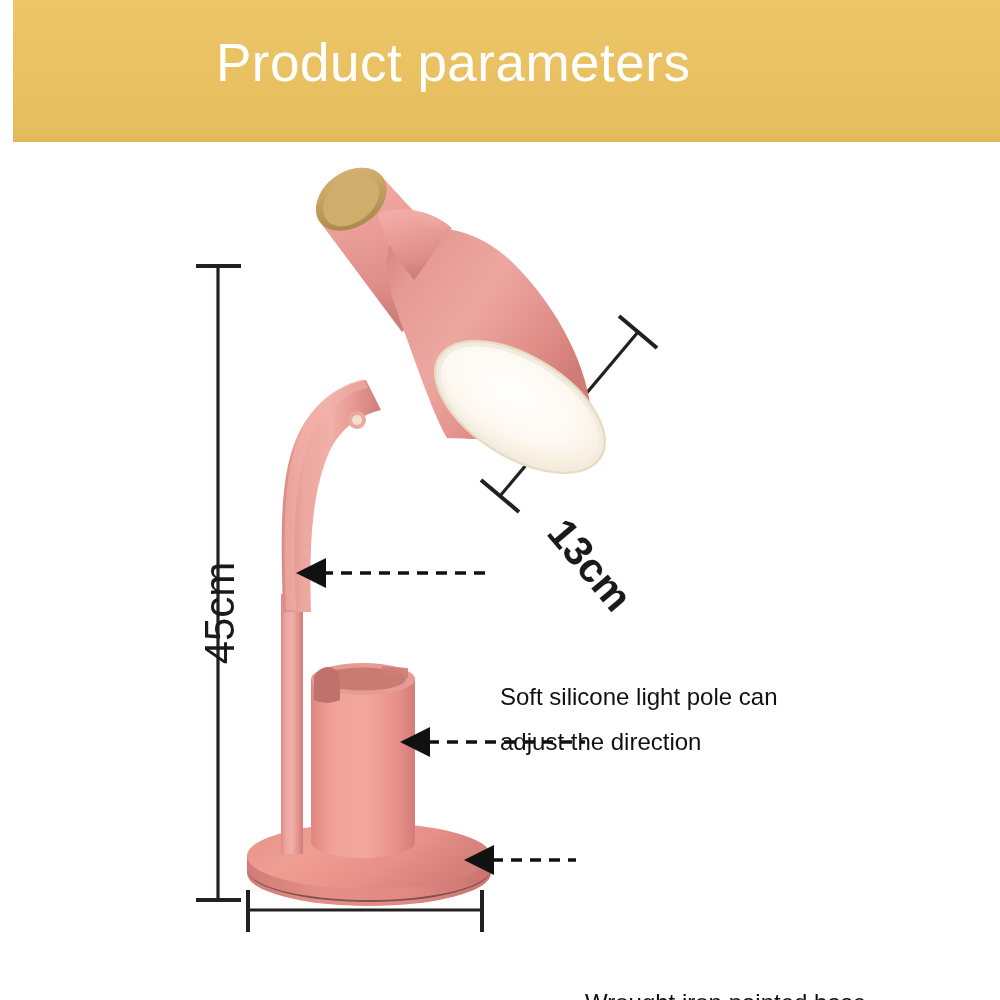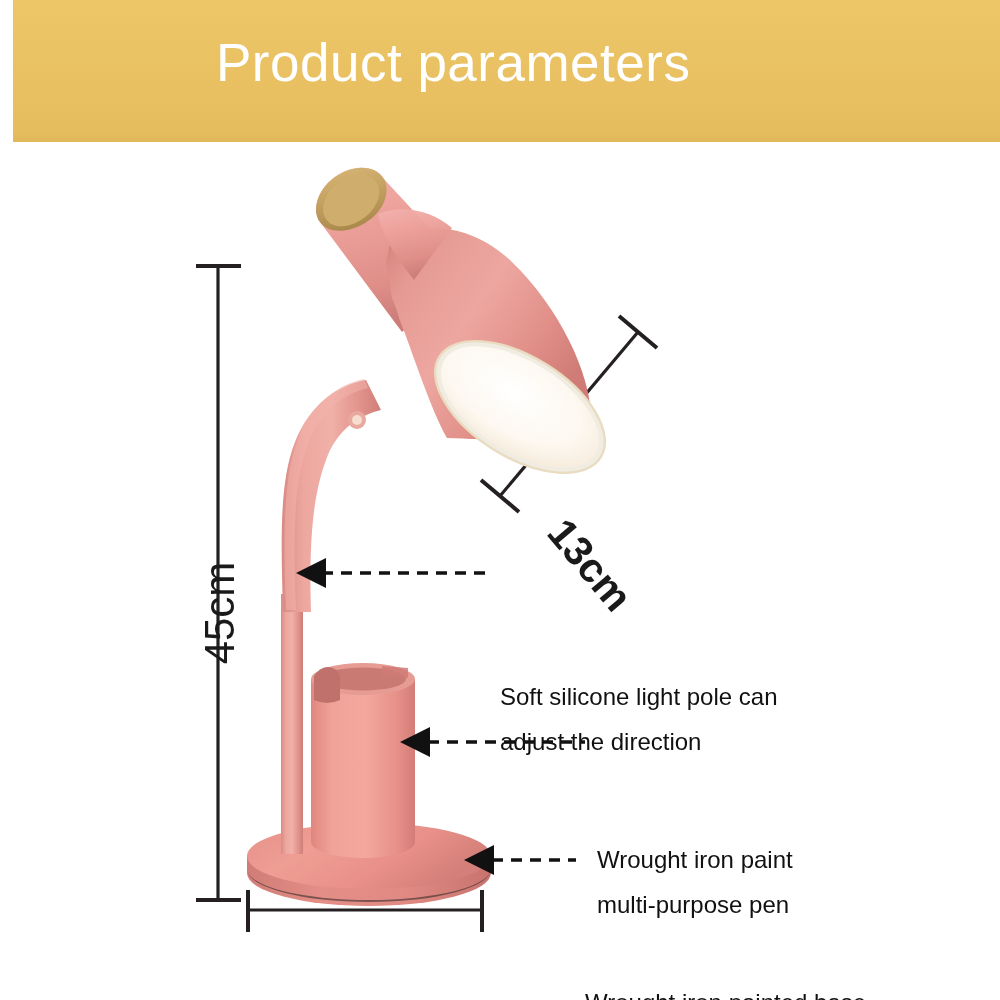--- a/index.html
+++ b/index.html
@@ -214,18 +214,16 @@
         <path d="M464,718 L494,703 L494,733 Z" fill="#111"></path>
       </g>
     </svg>
 
     <div class="dim dim-45">45cm</div>
 
     <div class="dim dim-13">13cm</div>
 
     <div class="callout callout-pole">Soft silicone light pole can
 adjust the direction</div>
-    <div class="callout callout-pen">Wrought iron paint
-multi-purpose pen</div>
     <div class="callout callout-base">Wrought iron painted base</div>
 
   </div>
 </div>
 
 </body></html>

